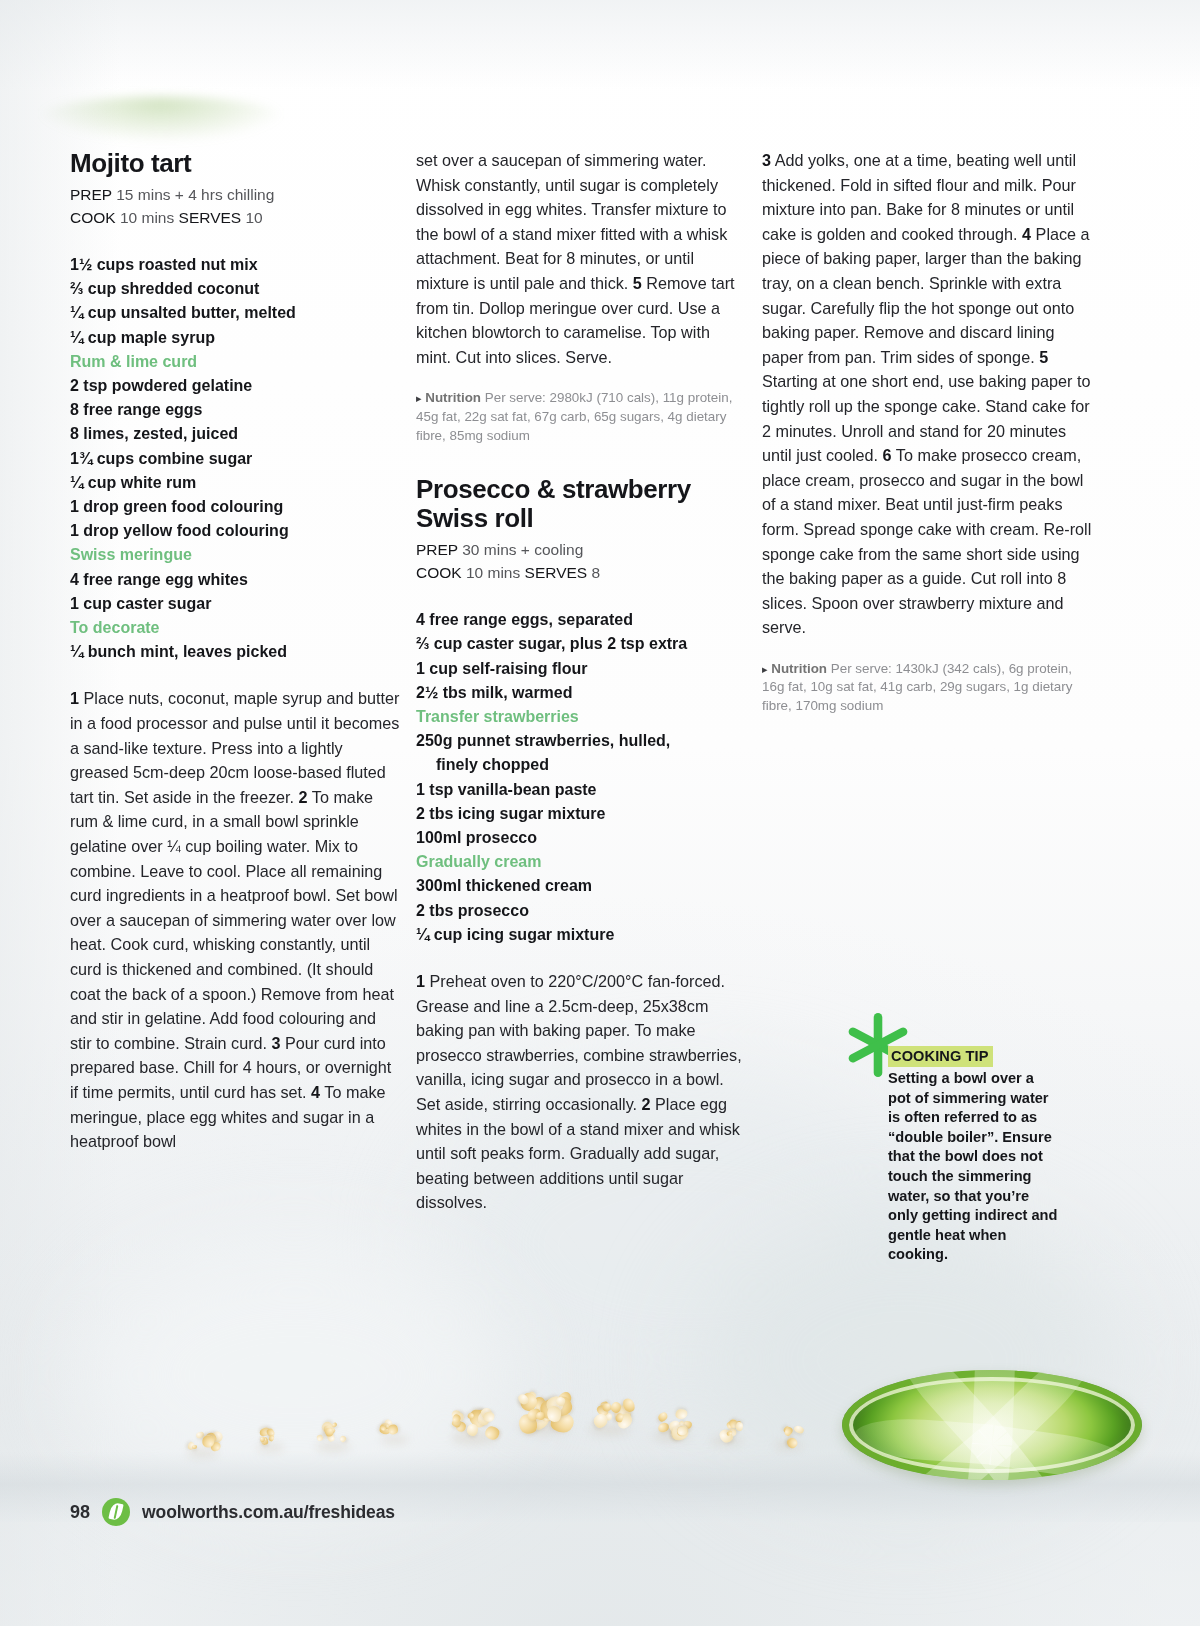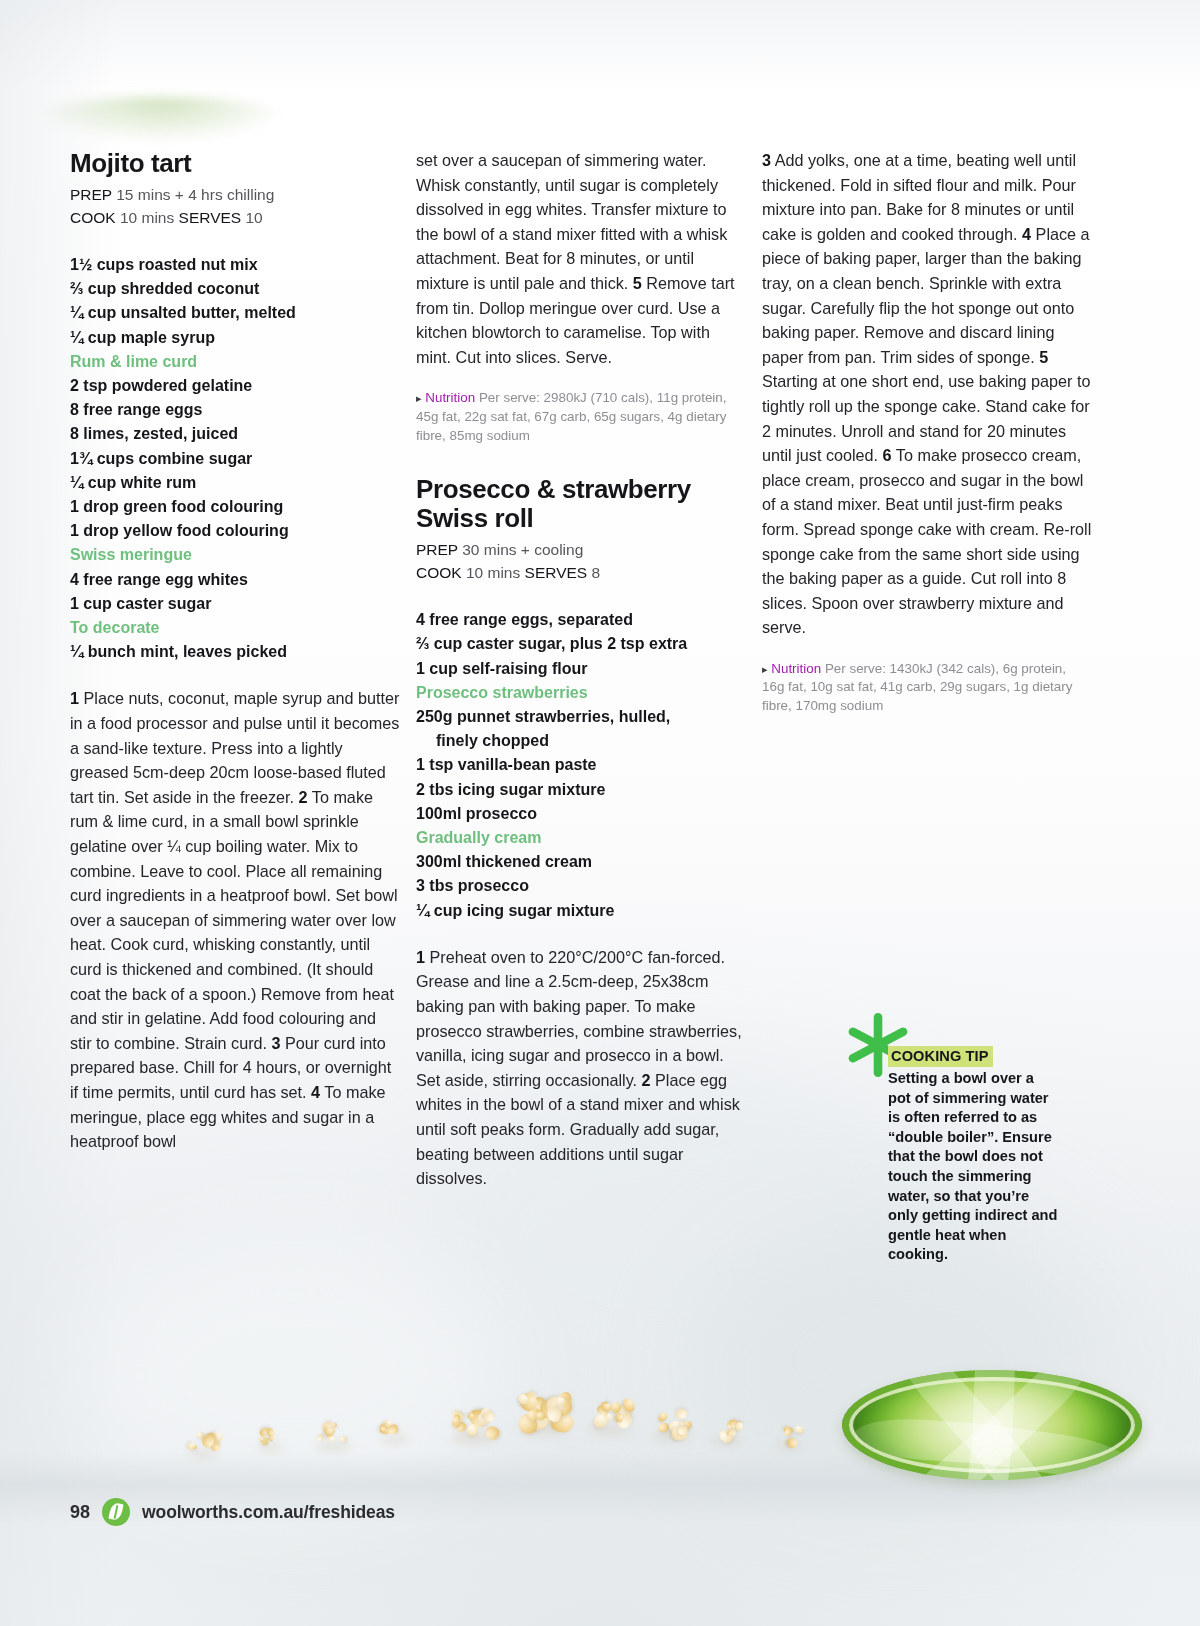--- a/index.html
+++ b/index.html
@@ -73,21 +73,21 @@
   .ing{margin:24px 0 0 0;padding:0;list-style:none;}
   .ing li{font-size:16px;line-height:24.2px;font-weight:bold;color:#15161a;}
   .ing li.sub{color:#6fbf7f;font-weight:bold;}
   .ing li.cont{padding-left:20px;}
 
   .steps{margin:22px 0 0 0;font-size:16.2px;line-height:24.6px;color:#24252a;}
   .steps .n{font-weight:bold;color:#15161a;}
   .steps p{margin:0;}
 
   .nutrition{margin:20px 0 0 0;font-size:13.4px;line-height:18.6px;color:#8d8e92;}
-  .nutrition .lbl{font-weight:normal;color:#a21caf;}
+  .nutrition .lbl{font-weight:bold;color:#737373;}
   .nutrition .tri{color:#3c3d41;font-size:11px;}
 
   
   .tip{position:absolute;left:888px;top:1046px;width:170px;z-index:4;}
   .tip-star{position:absolute;left:-43px;top:-34px;width:66px;height:66px;z-index:-1;}
   .tip-head{display:inline-block;background:#cfe27a;color:#15161a;
     font-size:14.6px;font-weight:bold;line-height:17px;padding:2px 4px 2px 3px;letter-spacing:.1px;}
   .tip-body{margin:2px 0 0 0;font-size:14.6px;line-height:19.6px;font-weight:bold;color:#15161a;}
 
   
@@ -297,29 +297,30 @@
       <b>COOK</b>
       <span>10 mins</span>
       <b>SERVES</b>
       <span>8</span>
     </p>
 
     <ul class="ing" id="ing2">
         <li>4 free range eggs, separated</li>
         <li>⅔ cup caster sugar, plus 2 tsp extra</li>
         <li>1 cup self-raising flour</li>
-        <li class="sub">Prosecco strawberries</li>
+        <li>2½ tbs milk, warmed</li>
+        <li class="sub">Transfer strawberries</li>
         <li>250g punnet strawberries, hulled,</li>
         <li class="cont">finely chopped</li>
         <li>1 tsp vanilla-bean paste</li>
         <li>2 tbs icing sugar mixture</li>
         <li>100ml prosecco</li>
         <li class="sub">Gradually cream</li>
         <li>300ml thickened cream</li>
-        <li>3 tbs prosecco</li>
+        <li>2 tbs prosecco</li>
         <li>¼ cup icing sugar mixture</li>
       </ul>
 
     <div class="steps" id="steps3">
         <p><span class="n">1</span> <span>Preheat oven to 220°C/200°C fan-forced. Grease and line a 2.5cm-deep, 25x38cm baking pan with baking paper. To make prosecco strawberries, combine strawberries, vanilla, icing sugar and prosecco in a bowl. Set aside, stirring occasionally.</span> <span class="n">2</span> <span>Place egg whites in the bowl of a stand mixer and whisk until soft peaks form. Gradually add sugar, beating between additions until sugar dissolves.</span></p>
       </div>
   </div>
 
   <div class="col col3">
     <div class="steps" style="margin-top:0" id="steps4">

